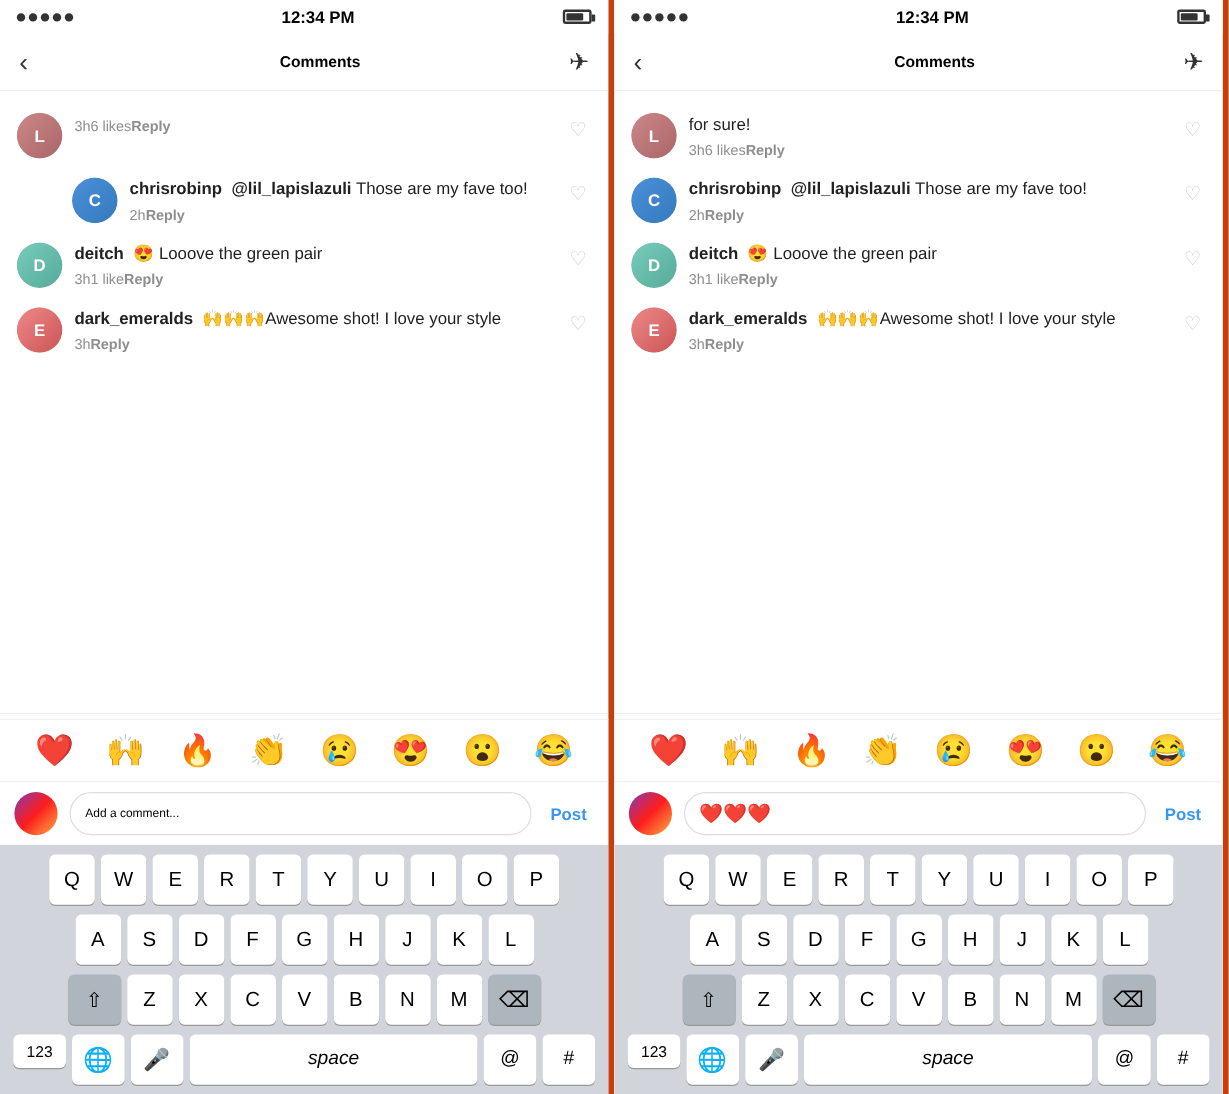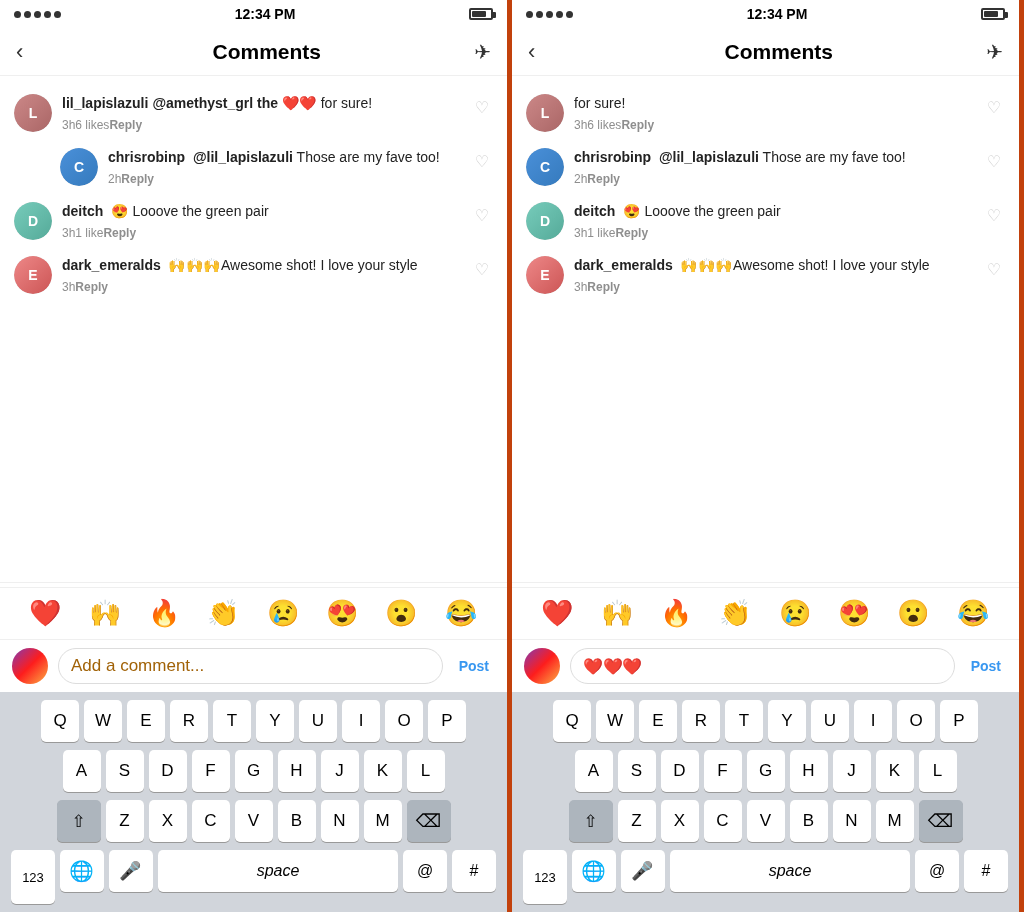--- a/index.html
+++ b/index.html
@@ -61,21 +61,21 @@
       align-items: center;
       justify-content: space-between;
       padding: 0 16px;
       border-bottom: 1px solid #efefef;
       flex-shrink: 0;
     }
     .header-back {
       font-size: 22px; color: #333; cursor: pointer;
     }
     .header-title {
-      font-size: 21px; font-weight: 600; color: #000; margin-left: 36px;
+      font-size: 13px; font-weight: 600; color: #000; margin-left: 36px;
     }
     .header-send {
       font-size: 20px; color: #333;
     }
 
     
     .comments-list {
       flex: 1;
       overflow-y: auto;
       padding: 10px 0;
@@ -193,21 +193,21 @@
       border-radius: 18px;
       padding: 0 12px;
       font-size: 14px;
       color: #aaa;
       display: flex;
       align-items: center;
       background: #fff;
     }
 
     .input-placeholder {
-      font-size: 17px; color: #a16207;
+      font-size: 10px; color: #000000;
     }
 
     .input-hearts {
       font-size: 16px;
       color: #e74c3c;
     }
 
     .post-btn {
       font-size: 14px;
       font-weight: 600;
@@ -262,21 +262,21 @@
       font-size: 18px;
     }
 
     .keyboard-bottom {
       display: flex;
       gap: 5px;
       justify-content: center;
       margin-bottom: 4px;
     }
 
-    .key-123 { width: 44px; height: 54px; font-size: 13px; }
+    .key-123 { width: 44px; height: 28px; font-size: 13px; }
     .key-globe { width: 44px; height: 42px; font-size: 20px; }
     .key-mic { width: 44px; height: 42px; font-size: 18px; }
     .key-space { flex: 1; height: 42px; font-size: 16px; max-width: 240px; font-style: italic; }
     .key-at { width: 44px; height: 42px; font-size: 16px; }
     .key-hash { width: 44px; height: 42px; font-size: 16px; }
 
     
     .panel-right .input-box {
       justify-content: flex-start;
     }
@@ -308,23 +308,20 @@
     <span class="header-send">✈</span>
   </div>
 
   <div class="comments-list">
 
     <div class="comment-item">
       <div class="avatar">
         <div class="avatar-circle" style="background: linear-gradient(135deg, #c88, #a66);">L</div>
       </div>
       <div class="comment-body">
-        <div class="comment-text">
-          <span class="username">lil_lapislazuli</span><span style="font-weight:600;">@amethyst_grl the ❤️❤️</span><span> for sure!</span>
-        </div>
         <div class="comment-meta">
           <span class="meta-time">3h</span>
           <span class="meta-likes">6 likes</span>
           <span class="meta-reply">Reply</span>
         </div>
       </div>
       <span class="comment-like">♡</span>
     </div>
 
     <div class="comment-item indented">

